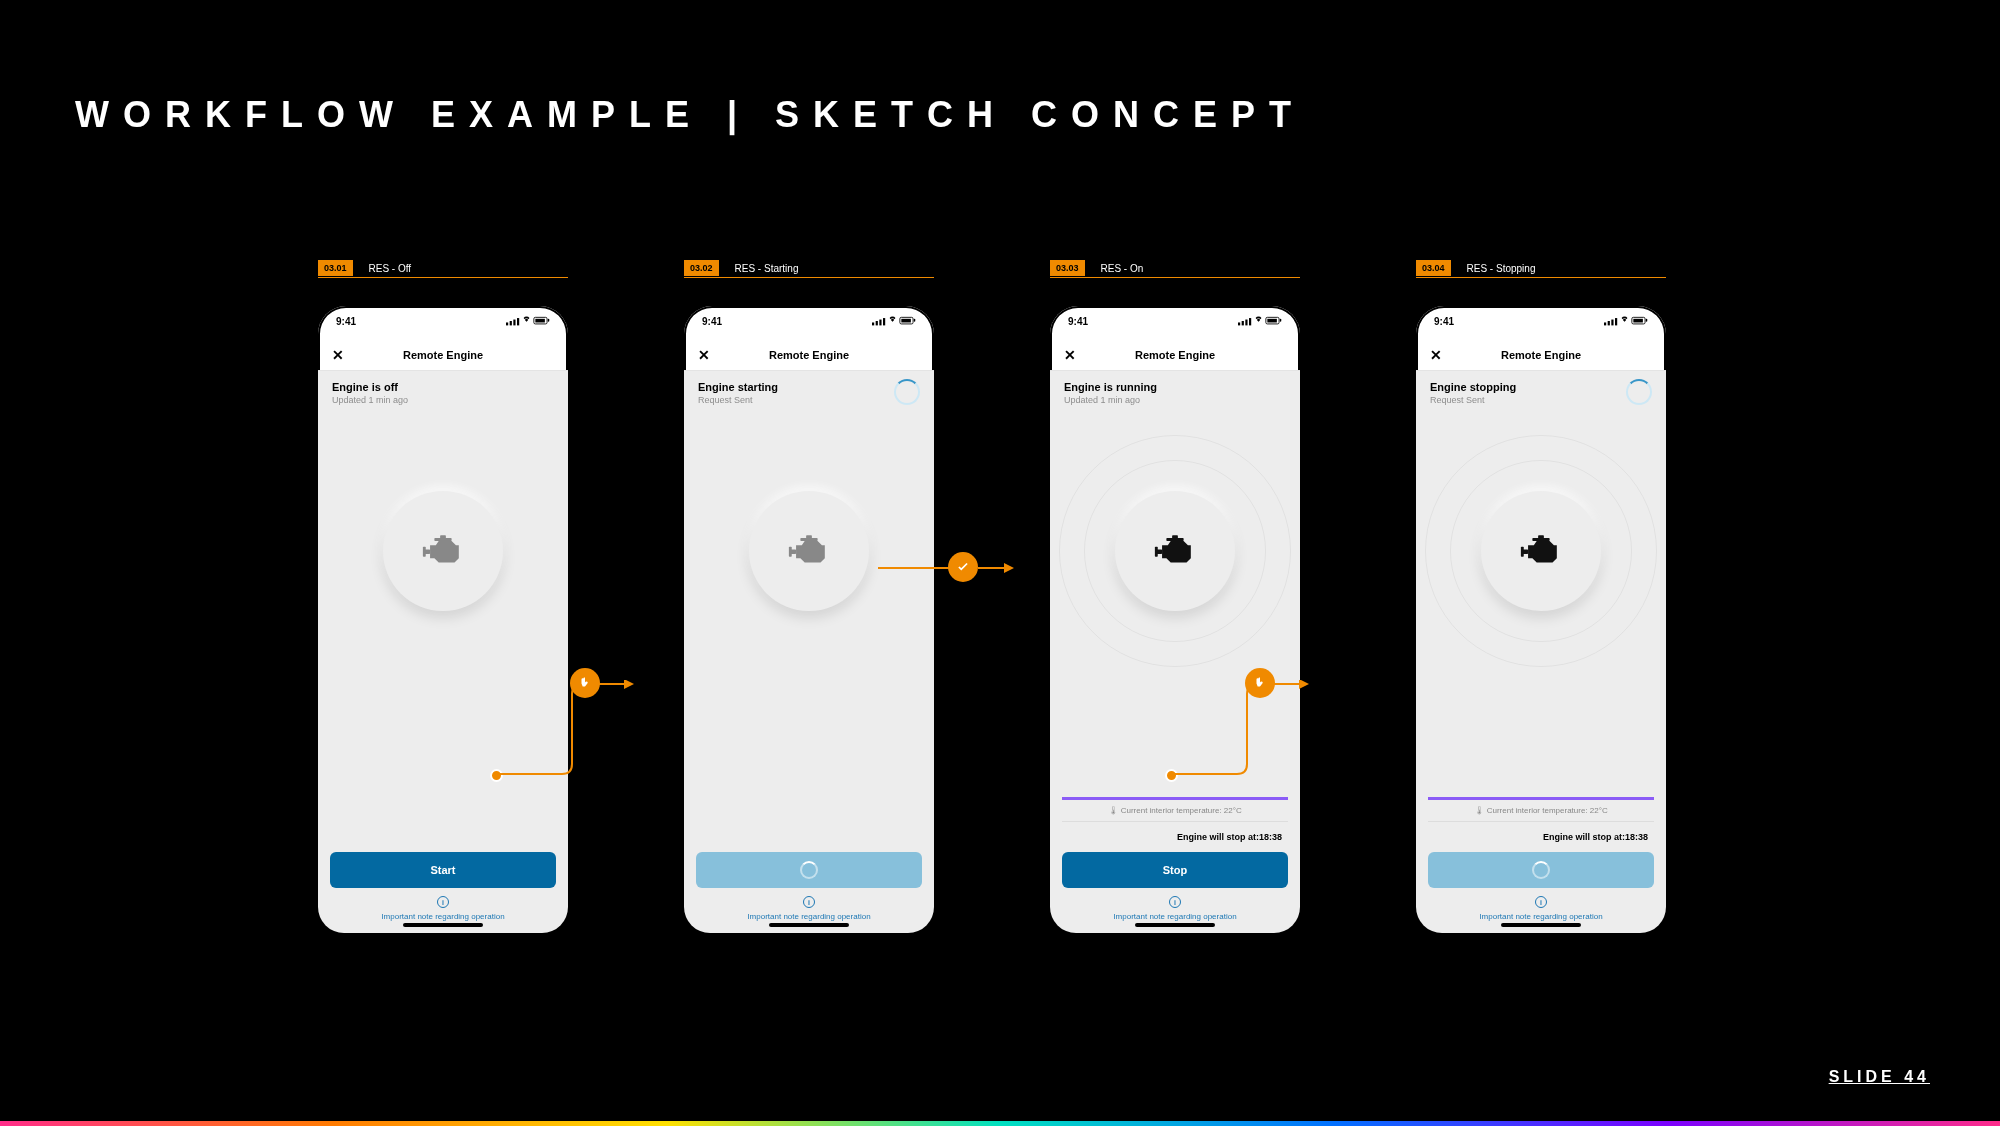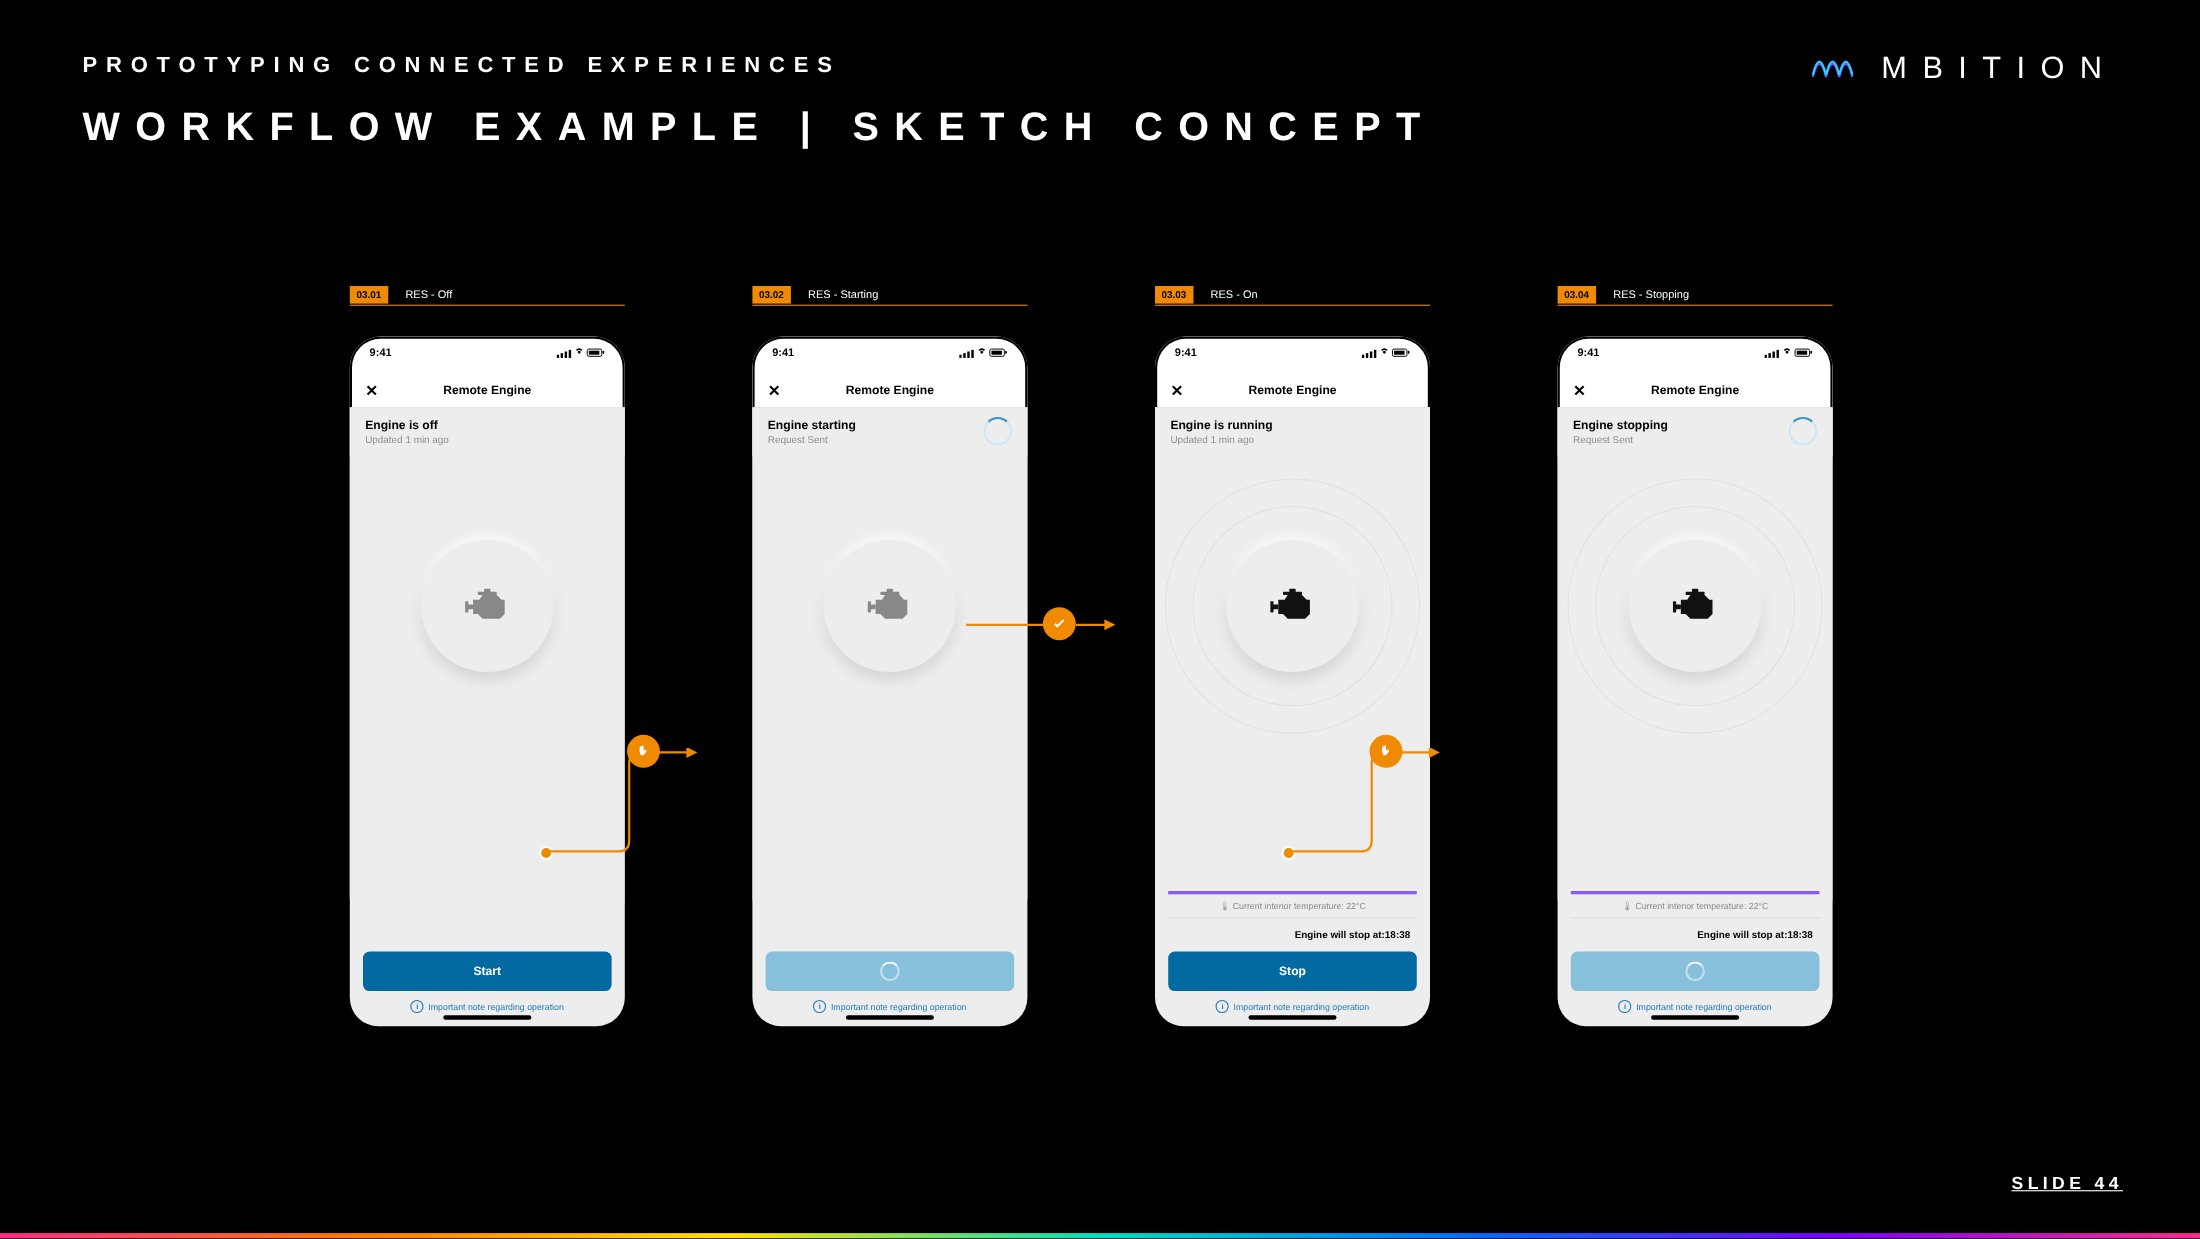--- a/index.html
+++ b/index.html
@@ -26,49 +26,37 @@
   .hdr-s{font-size:9px;color:#8d8d8d;margin-top:2px;}
   .dial{position:absolute;left:50%;top:120px;transform:translateX(-50%);width:120px;height:120px;border-radius:50%;background:#ededed;box-shadow:0 6px 14px rgba(0,0,0,.12),0 -4px 10px rgba(255,255,255,.9);display:flex;align-items:center;justify-content:center;}
   .dial-rings::before,.dial-rings::after{content:"";position:absolute;border-radius:50%;border:1px solid rgba(0,0,0,.05);}
   .dial-rings::before{width:180px;height:180px;left:50%;top:50%;transform:translate(-50%,-50%);}
   .dial-rings::after{width:230px;height:230px;left:50%;top:50%;transform:translate(-50%,-50%);}
   .bottom{position:absolute;bottom:0;left:0;right:0;padding:12px;}
   .temp{font-size:8px;color:#888;text-align:center;padding:6px 0;border-top:3px solid #8b5cf6;border-bottom:1px solid #ddd;margin-bottom:10px;}
   .stoprow{display:flex;justify-content:flex-end;font-size:9px;color:#000;padding:0 6px 10px 6px;font-weight:600;}
   .btn{height:36px;background:#0369a1;color:#fff;border-radius:6px;font-size:11px;font-weight:600;display:flex;align-items:center;justify-content:center;position:relative;}
   .btn.faded{background:#87c0db;}
-  .note{font-size:8px;color:#1e78b4;text-align:center;margin-top:8px;display:flex;align-items:center;justify-content:center;gap:4px;}
+  .note{font-size:8px;color:#1e78b4;text-align:center;margin-top:8px;display:flex;align-items:center;justify-content:center;gap:4px;flex-direction:column;}
   .note-i{display:inline-flex;width:10px;height:10px;border-radius:50%;border:1.3px solid #1e78b4;align-items:center;justify-content:center;font-size:7px;font-weight:700;}
   .home-ind{position:absolute;bottom:6px;left:50%;transform:translateX(-50%);width:80px;height:4px;background:#000;border-radius:2px;}
   .spinner-hdr{position:absolute;right:14px;top:8px;width:22px;height:22px;border:2px solid #cde8f5;border-top-color:#3896c8;border-radius:50%;}
   .spinner-btn{width:14px;height:14px;border:2px solid rgba(255,255,255,.5);border-top-color:#fff;border-radius:50%;}
   .conn{position:absolute;}
   .node{width:30px;height:30px;border-radius:50%;background:#f08a00;display:flex;align-items:center;justify-content:center;color:#fff;}
   .dot{width:9px;height:9px;border-radius:50%;background:#f08a00;border:2px solid #fff;}
   .rainbow{position:absolute;left:0;right:0;bottom:0;height:5px;background:linear-gradient(90deg,#ff2d8a,#ff7b00,#ffe000,#00e0c0,#0070ff,#7a00ff,#ff2d8a);}
   svg{display:block;}
 </style>
 </head>
 <body>
 
 <div class="slide">
-  <div class="kicker">PROTOTYPING CONNECTED EXPERIENCES</div>
   <div class="title">WORKFLOW EXAMPLE | SKETCH CONCEPT</div>
 
-  <div class="brand">
-    <span>
-      <svg width="44" height="44" viewBox="0 0 44 44">
-          <g fill="none" stroke-width="2">
-            <path d="M4 30 Q10 6 16 30 Q22 6 28 30 Q34 6 40 30" stroke="#6a5bff"></path>
-            <path d="M4 28 Q10 4 16 28 Q22 4 28 28 Q34 4 40 28" stroke="#2ad1ff"></path>
-          </g>
-        </svg>
-    </span>
-    <span class="brand-name">MBITION</span>
-  </div>
 
   <div class="slide-num">SLIDE 44</div>
 
   <div class="row" id="row">
       <div class="col">
     <div class="tag-row">
       <span class="tag-chip">03.01</span>
       <span class="tag-label">RES - Off</span>
       <span class="tag-line"></span>
     </div>

